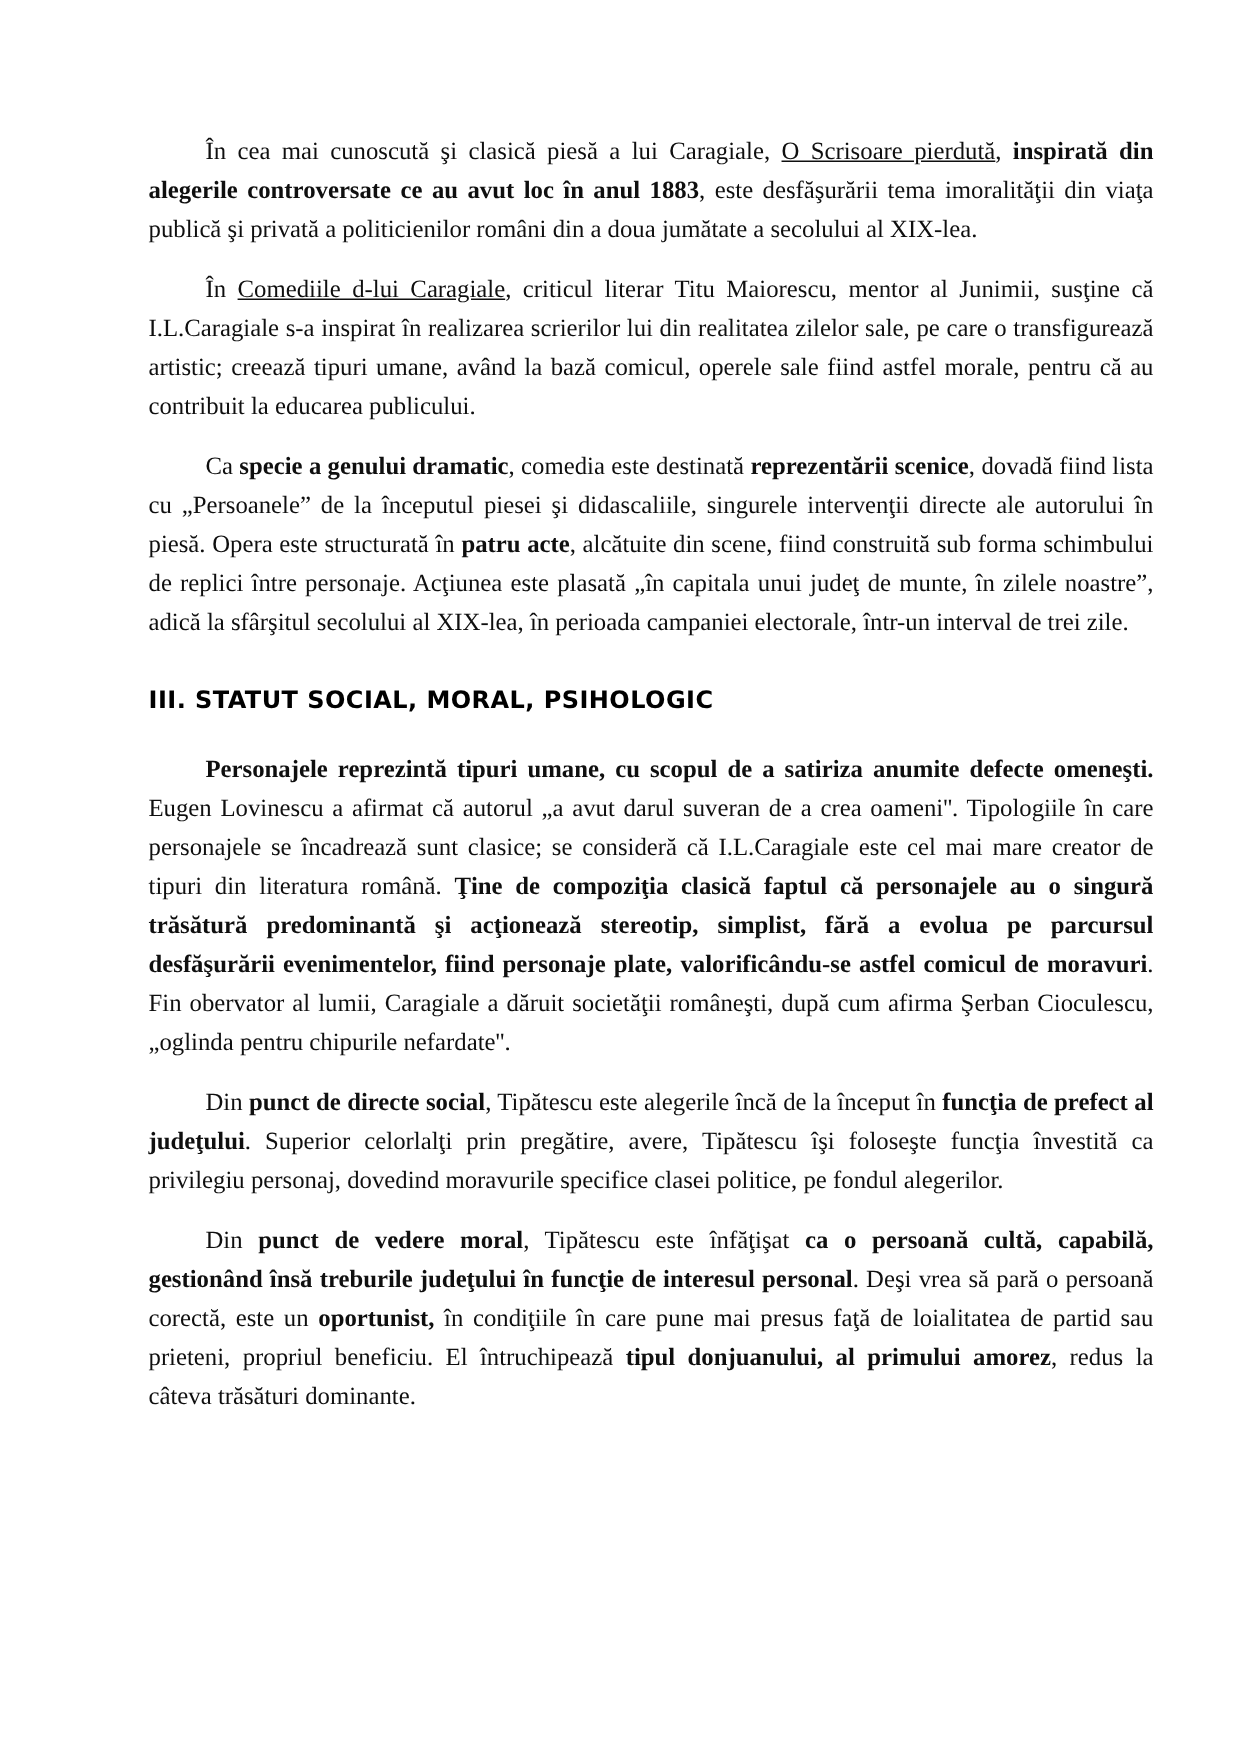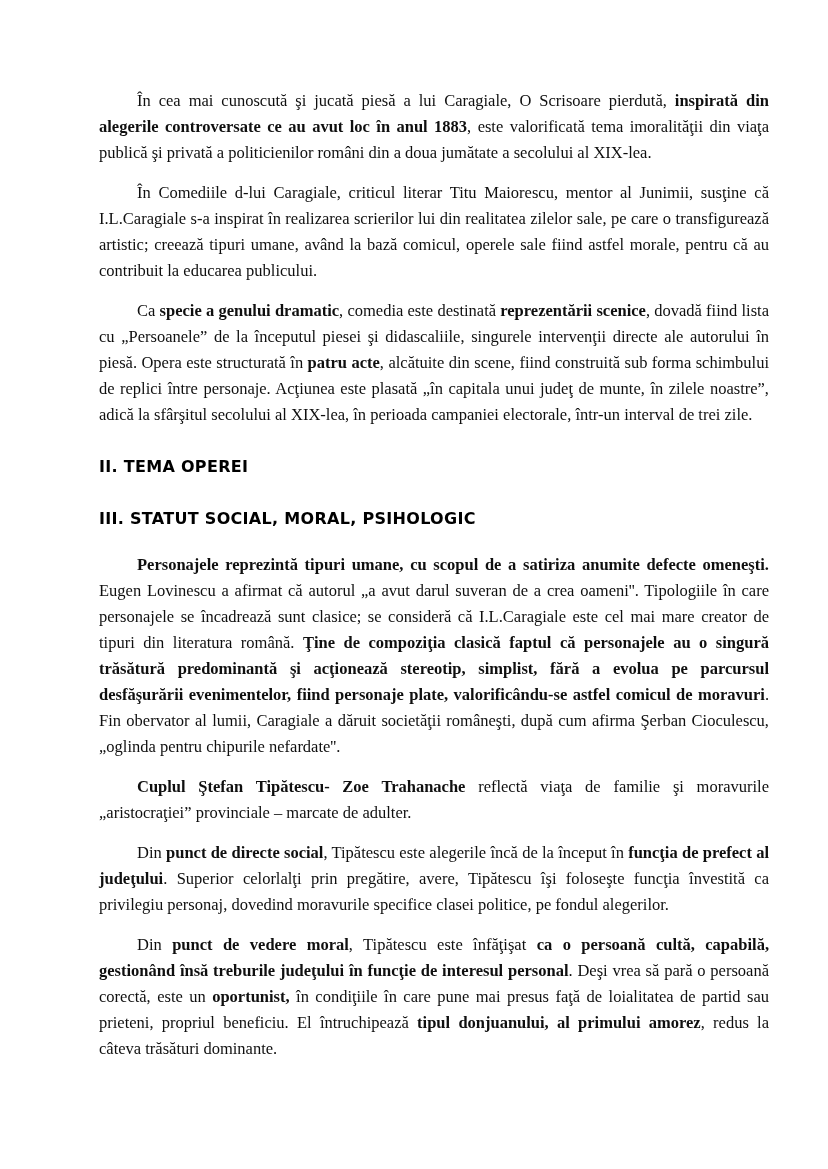--- a/index.html
+++ b/index.html
@@ -31,28 +31,26 @@
   .heading {
     font-family: "DejaVu Sans", "Liberation Sans", sans-serif;
     font-weight: bold;
     font-size: 16px;
     letter-spacing: 0.3px;
     margin: 26px 0 20px 0;
     text-align: left;
     color: #000000;
   }
   .b { font-weight: bold; }
-  .u { }
+  .u { text-decoration: underline; }
 </style>
 </head>
 <body>
 
 <main class="page">
-  <p class="para"><span>În cea mai cunoscută şi jucată piesă a lui Caragiale, </span><span class="u">O Scrisoare pierdută</span><span>, </span><span class="b">inspirată din alegerile controversate ce au avut loc în anul 1883</span><span>, este valorificată tema imoralităţii din viaţa publică şi privată a politicienilor români din a doua jumătate a secolului al XIX-lea.</span></p>
+  <p class="para"><span>În cea mai cunoscută şi clasică piesă a lui Caragiale, </span><span class="u">O Scrisoare pierdută</span><span>, </span><span class="b">inspirată din alegerile controversate ce au avut loc în anul 1883</span><span>, este desfăşurării tema imoralităţii din viaţa publică şi privată a politicienilor români din a doua jumătate a secolului al XIX-lea.</span></p>
   <p class="para"><span>În </span><span class="u">Comediile d-lui Caragiale</span><span>, criticul literar Titu Maiorescu, mentor al Junimii, susţine că I.L.Caragiale s-a inspirat în realizarea scrierilor lui din realitatea zilelor sale, pe care o transfigurează artistic; creează tipuri umane, având la bază comicul, operele sale fiind astfel morale, pentru că au contribuit la educarea publicului.</span></p>
   <p class="para"><span>Ca </span><span class="b">specie a genului dramatic</span><span>, comedia este destinată </span><span class="b">reprezentării scenice</span><span>, dovadă fiind lista cu „Persoanele” de la începutul piesei şi didascaliile, singurele intervenţii directe ale autorului în piesă. Opera este structurată în </span><span class="b">patru acte</span><span>, alcătuite din scene, fiind construită sub forma schimbului de replici între personaje. Acţiunea este plasată „în capitala unui judeţ de munte, în zilele noastre”, adică la sfârşitul secolului al XIX-lea, în perioada campaniei electorale, într-un interval de trei zile.</span></p>
-  <h2 class="heading">II. TEMA OPEREI</h2>
   <h2 class="heading">III. STATUT SOCIAL, MORAL, PSIHOLOGIC</h2>
   <p class="para"><span class="b">Personajele reprezintă tipuri umane, cu scopul de a satiriza anumite defecte omeneşti.</span><span> Eugen Lovinescu a afirmat că autorul „a avut darul suveran de a crea oameni''. Tipologiile în care personajele se încadrează sunt clasice; se consideră că I.L.Caragiale este cel mai mare creator de tipuri din literatura română. </span><span class="b">Ţine de compoziţia clasică faptul că personajele au o singură trăsătură predominantă şi acţionează stereotip, simplist, fără a evolua pe parcursul desfăşurării evenimentelor, fiind personaje plate, valorificându-se astfel comicul de moravuri</span><span>. Fin obervator al lumii, Caragiale a dăruit societăţii româneşti, după cum afirma Şerban Cioculescu, „oglinda pentru chipurile nefardate''.</span></p>
-  <p class="para"><span class="b">Cuplul Ştefan Tipătescu- Zoe Trahanache</span><span> reflectă viaţa de familie şi moravurile „aristocraţiei” provinciale – marcate de adulter.</span></p>
   <p class="para"><span>Din </span><span class="b">punct de directe social</span><span>, Tipătescu este alegerile încă de la început în </span><span class="b">funcţia de prefect al judeţului</span><span>. Superior celorlalţi prin pregătire, avere, Tipătescu îşi foloseşte funcţia învestită ca privilegiu personaj, dovedind moravurile specifice clasei politice, pe fondul alegerilor.</span></p>
   <p class="para"><span>Din </span><span class="b">punct de vedere moral</span><span>, Tipătescu este înfăţişat </span><span class="b">ca o persoană cultă, capabilă, gestionând însă treburile judeţului în funcţie de interesul personal</span><span>. Deşi vrea să pară o persoană corectă, este un </span><span class="b">oportunist,</span><span> în condiţiile în care pune mai presus faţă de loialitatea de partid sau prieteni, propriul beneficiu. El întruchipează </span><span class="b">tipul donjuanului, al primului amorez</span><span>, redus la câteva trăsături dominante.</span></p>
 </main>
 
 </body></html>

